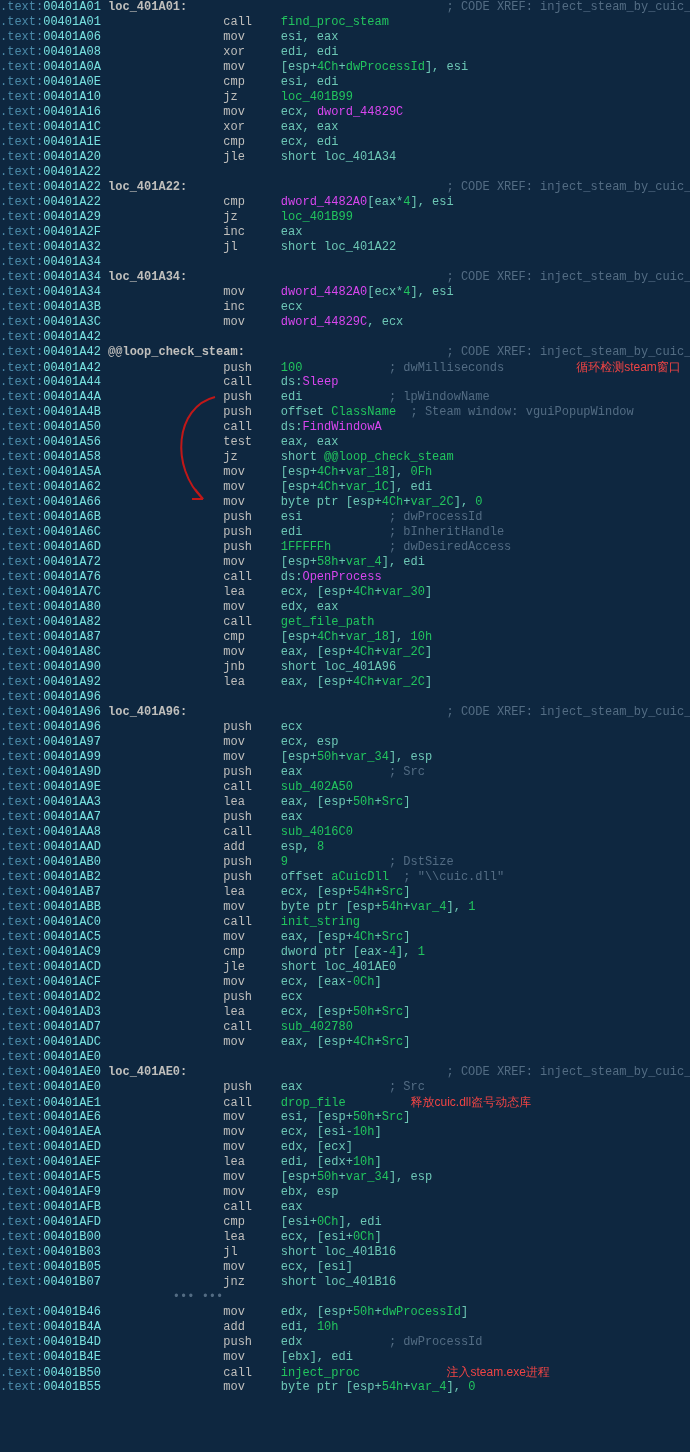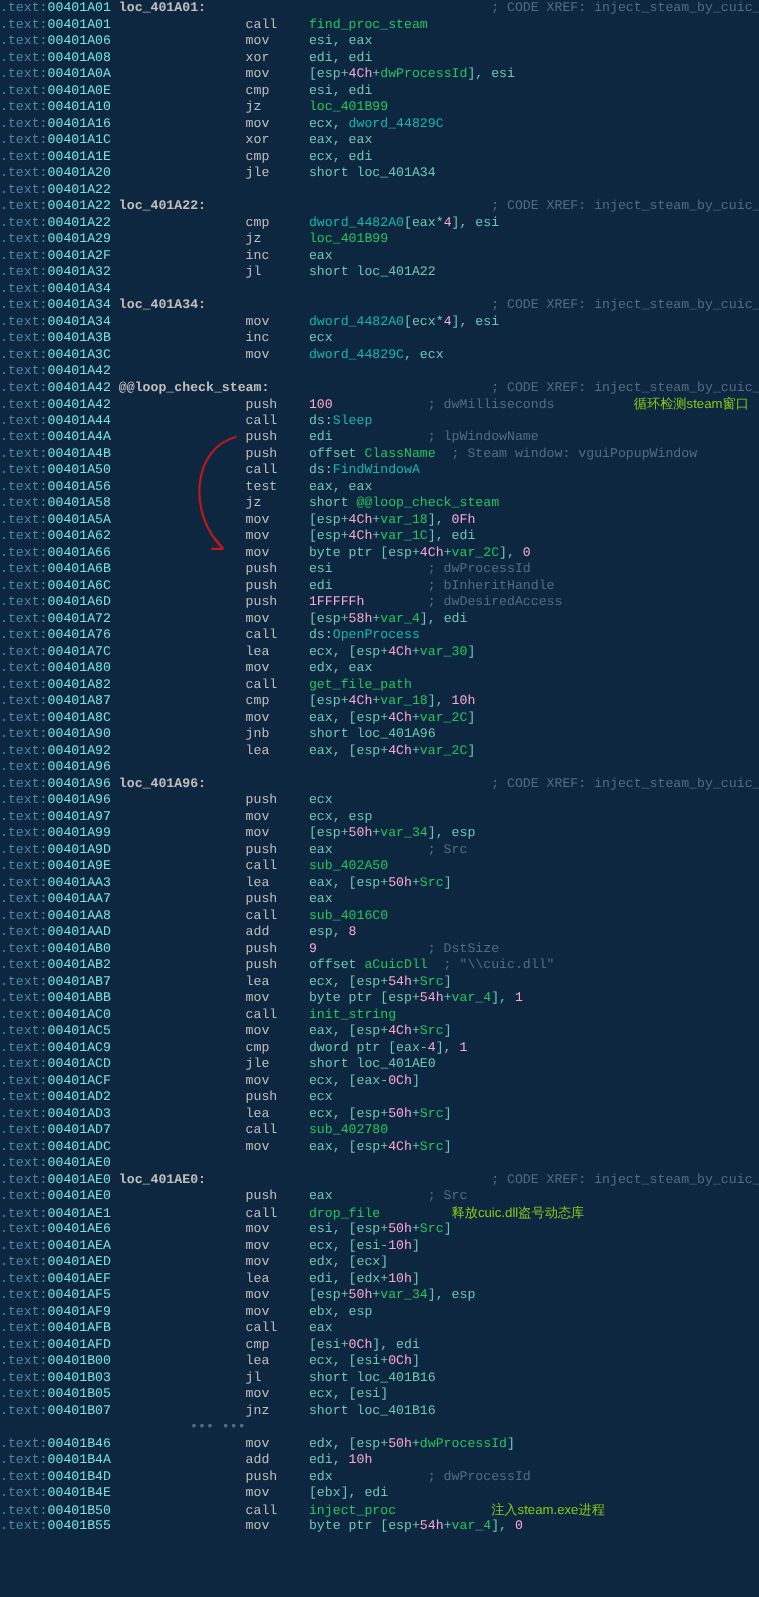--- a/index.html
+++ b/index.html
@@ -14,27 +14,27 @@
   }
   .line {
     white-space: pre;
     height: 15px;
   }
   .seg { color: #4a89a8; }
   .addr { color: #77e1e0; }
   .label { color: #c0bfbc; font-weight: bold; }
   .op { color: #c0bfbc; }
   .func { color: #22c55e; }
-  .imp { color: #14b8a6; }
+  .imp { color: #d946ef; }
   .reg { color: #6dc7b5; }
-  .num { color: #f9a8d4; }
+  .num { color: #22c55e; }
   .varh { color: #22c55e; }
   .cmt { color: #536c83; }
   .xref { color: #536c83; }
-  .anno1 { color: #84cc16; font-family: "SimSun","Microsoft YaHei",sans-serif; text-align: center; }
+  .anno1 { color: #ef4444; font-family: "SimSun","Microsoft YaHei",sans-serif; text-align: center; }
   .arrow {
     position: absolute;
     left: 165px;
     top: 387px;
     pointer-events: none;
   }
   .container { position: relative; }
 </style>
 </head>
 <body>

